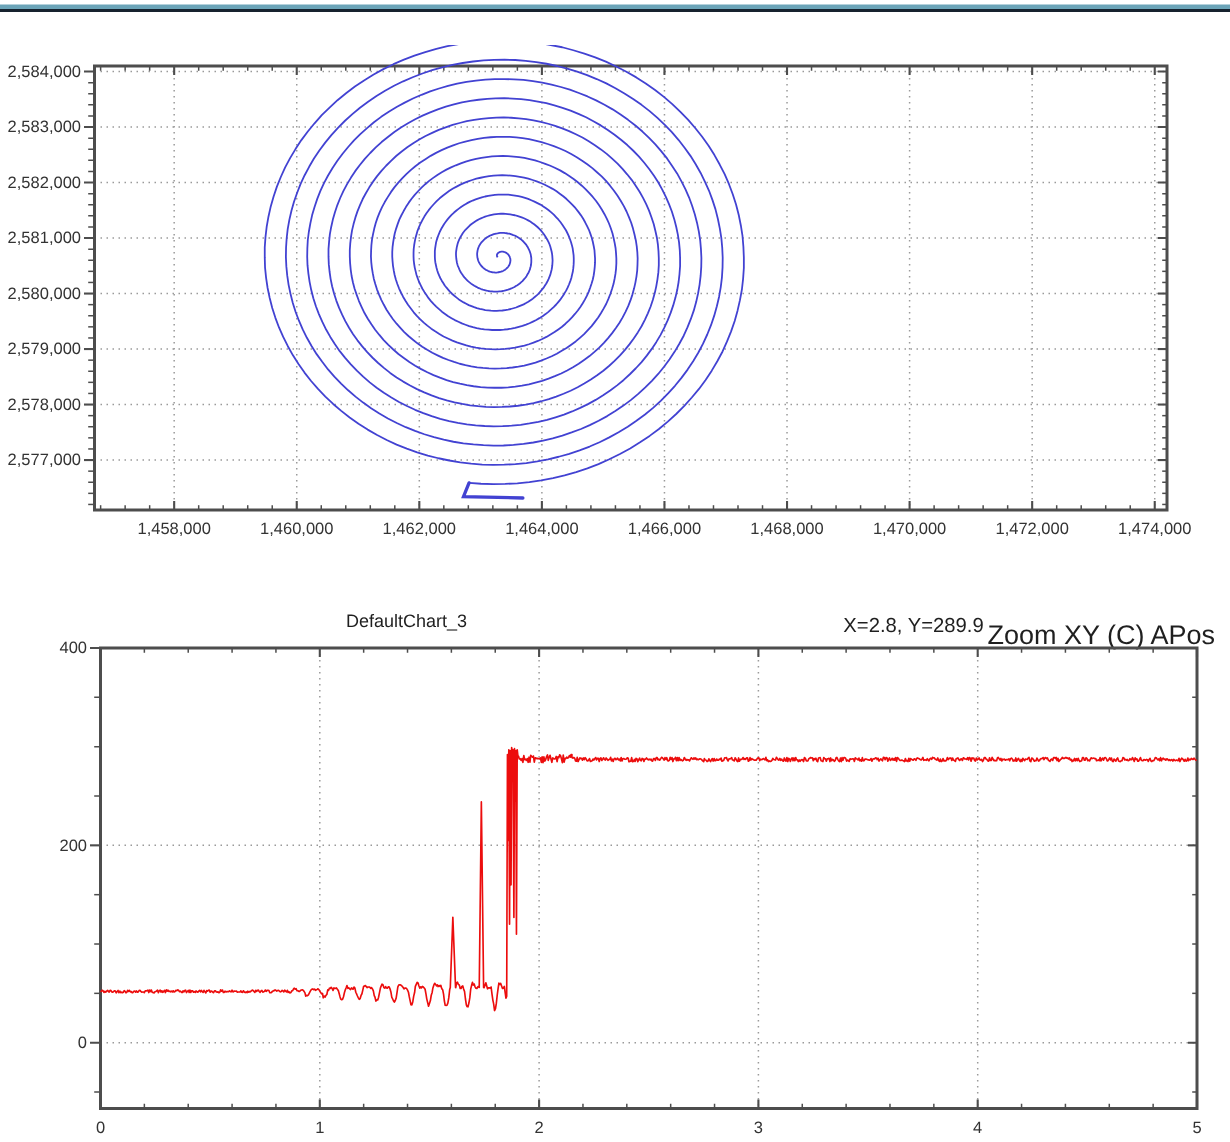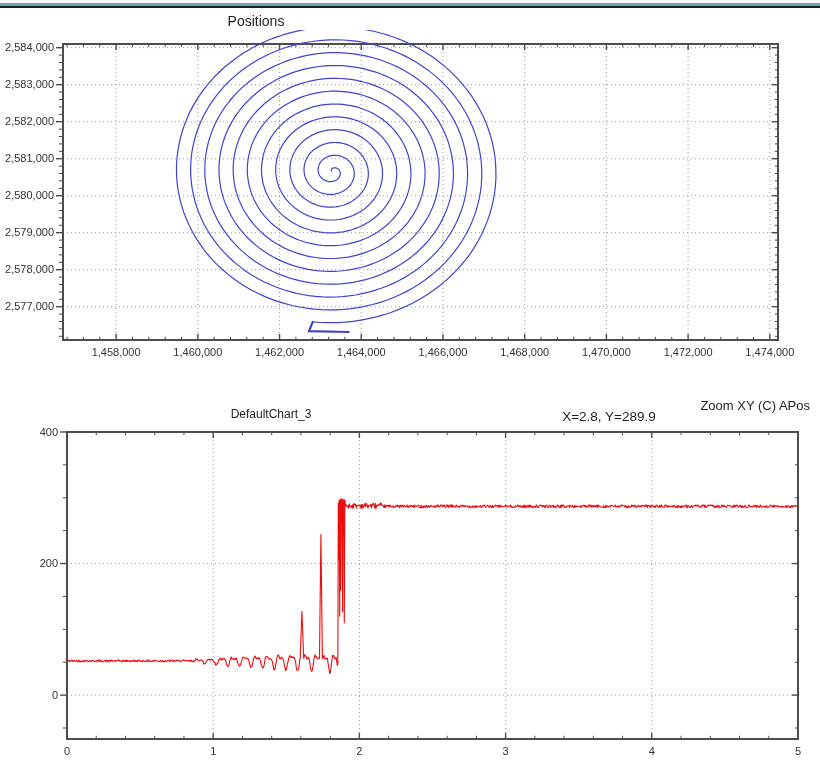--- a/index.html
+++ b/index.html
@@ -10,21 +10,20 @@
   .title{color:#1f1f1f;white-space:nowrap;}
   svg text.tick{font-family:"Liberation Sans",sans-serif;font-size:11px;fill:#333333;}
 </style>
 </head>
 <body>
 <div id="page">
 
   <div class="abs hline" id="border-light" style="top: 3px; height: 3px; background: rgb(107, 164, 184);"></div>
   <div class="abs hline" id="border-dark" style="top: 6px; height: 2px; background: rgb(22, 34, 46);"></div>
 
-  <div class="abs title" style="top:13px;left:176px;width:160px;text-align:center;font-size:14px;">Positions</div>
 
   <svg id="chart1" class="abs" style="top:30px;left:0;" width="820" height="345">
       <line x1="116.11428571428571" y1="14" x2="116.11428571428571" y2="310" stroke="#9a9a9a" stroke-width="1" stroke-dasharray="1 3"></line>
       <line x1="197.82857142857145" y1="14" x2="197.82857142857145" y2="310" stroke="#9a9a9a" stroke-width="1" stroke-dasharray="1 3"></line>
       <line x1="279.5428571428572" y1="14" x2="279.5428571428572" y2="310" stroke="#9a9a9a" stroke-width="1" stroke-dasharray="1 3"></line>
       <line x1="361.25714285714287" y1="14" x2="361.25714285714287" y2="310" stroke="#9a9a9a" stroke-width="1" stroke-dasharray="1 3"></line>
       <line x1="442.9714285714286" y1="14" x2="442.9714285714286" y2="310" stroke="#9a9a9a" stroke-width="1" stroke-dasharray="1 3"></line>
       <line x1="524.6857142857143" y1="14" x2="524.6857142857143" y2="310" stroke="#9a9a9a" stroke-width="1" stroke-dasharray="1 3"></line>
       <line x1="606.4" y1="14" x2="606.4" y2="310" stroke="#9a9a9a" stroke-width="1" stroke-dasharray="1 3"></line>
       <line x1="688.1142857142858" y1="14" x2="688.1142857142858" y2="310" stroke="#9a9a9a" stroke-width="1" stroke-dasharray="1 3"></line>
@@ -220,21 +219,21 @@
       <text x="54" y="206.2" text-anchor="end" class="tick">2,579,000</text>
       <text x="54" y="169.2" text-anchor="end" class="tick">2,580,000</text>
       <text x="54" y="132.2" text-anchor="end" class="tick">2,581,000</text>
       <text x="54" y="95.2" text-anchor="end" class="tick">2,582,000</text>
       <text x="54" y="58.2" text-anchor="end" class="tick">2,583,000</text>
       <text x="54" y="21.2" text-anchor="end" class="tick">2,584,000</text>
       <path d="M331.8 141.4L331.7 141.3L331.6 141.3L331.6 141.2L331.5 141.1L331.4 141.0L331.4 140.9L331.3 140.7L331.3 140.6L331.3 140.5L331.3 140.4L331.3 140.2L331.3 140.1L331.3 140.0L331.3 139.8L331.4 139.7L331.4 139.5L331.5 139.4L331.6 139.3L331.7 139.1L331.8 139.0L331.9 138.9L332.0 138.7L332.1 138.6L332.3 138.5L332.5 138.4L332.6 138.3L332.8 138.2L333.0 138.1L333.2 138.0L333.4 137.9L333.7 137.9L333.9 137.8L334.1 137.8L334.4 137.8L334.6 137.8L334.9 137.8L335.1 137.8L335.4 137.8L335.7 137.9L335.9 137.9L336.2 138.0L336.5 138.1L336.7 138.2L337.0 138.3L337.2 138.4L337.5 138.6L337.8 138.7L338.0 138.9L338.2 139.1L338.5 139.3L338.7 139.5L338.9 139.8L339.1 140.0L339.3 140.3L339.4 140.6L339.6 140.8L339.8 141.1L339.9 141.5L340.0 141.8L340.1 142.1L340.2 142.4L340.2 142.8L340.3 143.1L340.3 143.5L340.3 143.8L340.2 144.2L340.2 144.6L340.1 144.9L340.0 145.3L339.9 145.7L339.8 146.1L339.6 146.4L339.5 146.8L339.3 147.1L339.0 147.5L338.8 147.8L338.5 148.2L338.2 148.5L337.9 148.8L337.6 149.1L337.2 149.4L336.9 149.7L336.5 150.0L336.1 150.2L335.6 150.5L335.2 150.7L334.7 150.9L334.2 151.0L333.8 151.2L333.2 151.3L332.7 151.5L332.2 151.5L331.7 151.6L331.1 151.7L330.6 151.7L330.0 151.7L329.5 151.6L328.9 151.6L328.3 151.5L327.8 151.4L327.2 151.2L326.6 151.1L326.1 150.9L325.5 150.7L325.0 150.4L324.5 150.1L323.9 149.9L323.4 149.5L322.9 149.2L322.5 148.8L322.0 148.4L321.6 148.0L321.1 147.5L320.7 147.1L320.4 146.6L320.0 146.1L319.7 145.6L319.4 145.0L319.1 144.4L318.9 143.9L318.7 143.3L318.5 142.7L318.4 142.1L318.2 141.4L318.2 140.8L318.1 140.1L318.1 139.5L318.1 138.8L318.2 138.2L318.3 137.5L318.4 136.9L318.6 136.2L318.8 135.6L319.0 134.9L319.3 134.3L319.6 133.6L320.0 133.0L320.4 132.4L320.8 131.8L321.3 131.2L321.8 130.7L322.3 130.2L322.9 129.6L323.5 129.1L324.1 128.7L324.7 128.2L325.4 127.8L326.1 127.4L326.8 127.0L327.6 126.7L328.4 126.4L329.2 126.1L330.0 125.9L330.8 125.7L331.7 125.6L332.5 125.4L333.4 125.3L334.3 125.3L335.2 125.3L336.0 125.3L336.9 125.4L337.8 125.5L338.7 125.7L339.6 125.8L340.5 126.1L341.4 126.4L342.2 126.7L343.1 127.0L343.9 127.4L344.7 127.8L345.5 128.3L346.3 128.8L347.0 129.4L347.7 129.9L348.4 130.5L349.1 131.2L349.7 131.9L350.3 132.6L350.9 133.3L351.4 134.1L351.9 134.9L352.3 135.7L352.7 136.5L353.1 137.4L353.4 138.3L353.7 139.2L353.9 140.1L354.0 141.0L354.2 142.0L354.2 142.9L354.2 143.9L354.2 144.8L354.1 145.8L354.0 146.7L353.8 147.7L353.5 148.6L353.3 149.6L352.9 150.5L352.5 151.5L352.0 152.4L351.5 153.2L351.0 154.1L350.4 155.0L349.7 155.8L349.0 156.6L348.3 157.4L347.5 158.1L346.7 158.8L345.8 159.5L344.9 160.1L343.9 160.7L343.0 161.3L341.9 161.8L340.9 162.3L339.8 162.7L338.7 163.1L337.6 163.4L336.4 163.7L335.3 164.0L334.1 164.2L332.9 164.3L331.7 164.4L330.4 164.4L329.2 164.4L328.0 164.3L326.8 164.2L325.5 164.0L324.3 163.7L323.1 163.4L321.9 163.1L320.7 162.7L319.6 162.2L318.4 161.7L317.3 161.1L316.2 160.5L315.2 159.8L314.1 159.1L313.2 158.4L312.2 157.6L311.3 156.7L310.4 155.8L309.6 154.9L308.8 153.9L308.1 152.9L307.4 151.8L306.8 150.8L306.3 149.7L305.8 148.5L305.3 147.4L304.9 146.2L304.6 145.0L304.4 143.7L304.2 142.5L304.1 141.3L304.0 140.0L304.0 138.7L304.1 137.5L304.3 136.2L304.5 134.9L304.8 133.7L305.1 132.4L305.5 131.2L306.0 130.0L306.6 128.8L307.2 127.6L307.9 126.5L308.6 125.3L309.5 124.2L310.3 123.2L311.3 122.2L312.3 121.2L313.3 120.2L314.4 119.3L315.6 118.5L316.8 117.7L318.0 116.9L319.3 116.2L320.6 115.6L322.0 115.0L323.4 114.4L324.8 114.0L326.3 113.6L327.8 113.2L329.3 112.9L330.8 112.7L332.4 112.6L333.9 112.5L335.5 112.5L337.0 112.6L338.6 112.7L340.2 112.9L341.7 113.2L343.3 113.5L344.8 113.9L346.3 114.4L347.8 114.9L349.3 115.5L350.7 116.2L352.1 116.9L353.5 117.7L354.8 118.6L356.1 119.5L357.3 120.5L358.5 121.5L359.6 122.6L360.7 123.8L361.7 125.0L362.6 126.2L363.5 127.5L364.3 128.8L365.1 130.2L365.8 131.6L366.4 133.0L366.9 134.5L367.3 136.0L367.7 137.5L368.0 139.0L368.2 140.6L368.3 142.1L368.4 143.7L368.3 145.3L368.2 146.8L368.0 148.4L367.7 150.0L367.3 151.5L366.9 153.1L366.3 154.6L365.7 156.1L365.0 157.5L364.2 159.0L363.3 160.4L362.4 161.8L361.3 163.1L360.2 164.4L359.1 165.7L357.8 166.9L356.5 168.0L355.2 169.1L353.7 170.1L352.2 171.1L350.7 172.0L349.1 172.9L347.5 173.6L345.8 174.3L344.0 175.0L342.3 175.5L340.5 176.0L338.7 176.4L336.8 176.7L334.9 177.0L333.1 177.1L331.2 177.2L329.3 177.2L327.3 177.1L325.4 176.9L323.5 176.7L321.7 176.3L319.8 175.9L317.9 175.4L316.1 174.8L314.3 174.1L312.5 173.4L310.8 172.5L309.1 171.6L307.5 170.6L305.9 169.6L304.4 168.4L302.9 167.2L301.5 166.0L300.1 164.6L298.9 163.2L297.7 161.8L296.5 160.3L295.5 158.7L294.5 157.1L293.6 155.5L292.8 153.8L292.1 152.1L291.5 150.3L291.0 148.5L290.6 146.7L290.2 144.8L290.0 143.0L289.9 141.1L289.9 139.2L289.9 137.4L290.1 135.5L290.4 133.6L290.7 131.7L291.2 129.9L291.8 128.1L292.5 126.2L293.2 124.5L294.1 122.7L295.1 121.0L296.1 119.3L297.3 117.7L298.5 116.1L299.8 114.6L301.2 113.1L302.7 111.7L304.3 110.3L305.9 109.1L307.6 107.8L309.4 106.7L311.2 105.6L313.1 104.6L315.1 103.7L317.1 102.9L319.1 102.2L321.2 101.6L323.4 101.0L325.5 100.6L327.7 100.2L329.9 99.9L332.2 99.8L334.4 99.7L336.6 99.7L338.9 99.8L341.1 100.1L343.4 100.4L345.6 100.8L347.8 101.3L350.0 101.9L352.1 102.6L354.2 103.5L356.3 104.4L358.3 105.4L360.3 106.4L362.2 107.6L364.0 108.9L365.8 110.2L367.5 111.6L369.2 113.1L370.7 114.7L372.2 116.3L373.6 118.0L374.9 119.8L376.1 121.6L377.3 123.5L378.3 125.5L379.2 127.4L380.0 129.5L380.7 131.5L381.3 133.6L381.8 135.7L382.1 137.9L382.4 140.1L382.5 142.2L382.5 144.4L382.4 146.6L382.2 148.8L381.9 151.0L381.4 153.1L380.9 155.3L380.2 157.4L379.4 159.5L378.5 161.6L377.5 163.6L376.3 165.6L375.1 167.5L373.8 169.4L372.3 171.2L370.8 173.0L369.1 174.7L367.4 176.3L365.6 177.9L363.7 179.4L361.7 180.8L359.6 182.1L357.5 183.3L355.3 184.4L353.0 185.5L350.7 186.4L348.3 187.2L345.9 187.9L343.4 188.6L340.9 189.1L338.4 189.5L335.9 189.8L333.3 190.0L330.7 190.0L328.1 190.0L325.5 189.8L322.9 189.6L320.4 189.2L317.8 188.7L315.3 188.1L312.8 187.4L310.3 186.5L307.9 185.6L305.6 184.5L303.2 183.4L301.0 182.1L298.8 180.8L296.7 179.3L294.6 177.8L292.7 176.1L290.8 174.4L289.0 172.6L287.3 170.7L285.7 168.8L284.3 166.7L282.9 164.6L281.6 162.5L280.5 160.2L279.4 158.0L278.5 155.6L277.7 153.3L277.1 150.9L276.5 148.4L276.1 146.0L275.8 143.5L275.7 141.0L275.7 138.5L275.8 136.0L276.1 133.5L276.5 131.1L277.0 128.6L277.7 126.1L278.4 123.7L279.4 121.3L280.4 119.0L281.6 116.7L282.9 114.4L284.3 112.2L285.8 110.1L287.5 108.0L289.3 106.0L291.1 104.1L293.1 102.2L295.2 100.5L297.4 98.8L299.6 97.2L302.0 95.7L304.4 94.4L306.9 93.1L309.5 91.9L312.1 90.9L314.8 90.0L317.6 89.1L320.4 88.5L323.2 87.9L326.1 87.4L329.0 87.1L331.9 86.9L334.8 86.8L337.7 86.9L340.7 87.1L343.6 87.4L346.5 87.9L349.4 88.4L352.2 89.1L355.1 90.0L357.8 90.9L360.6 92.0L363.2 93.2L365.8 94.5L368.4 95.9L370.8 97.4L373.2 99.1L375.5 100.8L377.7 102.7L379.8 104.7L381.8 106.7L383.7 108.8L385.5 111.1L387.2 113.4L388.7 115.7L390.1 118.2L391.4 120.7L392.6 123.2L393.6 125.9L394.5 128.5L395.2 131.2L395.8 134.0L396.3 136.7L396.5 139.5L396.7 142.3L396.7 145.1L396.5 147.9L396.2 150.7L395.8 153.5L395.2 156.3L394.4 159.0L393.5 161.7L392.5 164.4L391.3 167.1L390.0 169.6L388.5 172.2L386.9 174.6L385.2 177.0L383.3 179.3L381.3 181.6L379.2 183.7L377.0 185.8L374.7 187.8L372.2 189.6L369.7 191.4L367.0 193.0L364.3 194.6L361.5 196.0L358.6 197.3L355.7 198.4L352.6 199.5L349.6 200.4L346.4 201.1L343.3 201.8L340.1 202.2L336.8 202.6L333.6 202.8L330.3 202.9L327.0 202.8L323.8 202.6L320.5 202.2L317.3 201.7L314.0 201.1L310.9 200.3L307.7 199.3L304.6 198.3L301.6 197.1L298.6 195.7L295.7 194.3L292.9 192.7L290.1 190.9L287.5 189.1L284.9 187.1L282.5 185.1L280.2 182.9L277.9 180.6L275.8 178.2L273.9 175.7L272.0 173.2L270.3 170.5L268.7 167.8L267.3 165.0L266.0 162.2L264.9 159.3L263.9 156.3L263.1 153.3L262.5 150.3L262.0 147.2L261.7 144.1L261.5 141.0L261.5 137.9L261.7 134.8L262.1 131.6L262.6 128.5L263.2 125.5L264.1 122.4L265.1 119.4L266.2 116.4L267.6 113.5L269.1 110.7L270.7 107.9L272.5 105.1L274.4 102.5L276.5 99.9L278.7 97.5L281.0 95.1L283.5 92.8L286.1 90.6L288.8 88.6L291.6 86.6L294.5 84.8L297.6 83.1L300.7 81.6L303.9 80.2L307.2 78.9L310.5 77.7L313.9 76.7L317.4 75.9L320.9 75.2L324.4 74.7L328.0 74.3L331.6 74.1L335.2 74.0L338.8 74.1L342.4 74.4L346.0 74.8L349.6 75.3L353.1 76.1L356.7 76.9L360.1 78.0L363.5 79.2L366.9 80.5L370.2 82.0L373.4 83.6L376.5 85.4L379.5 87.3L382.4 89.3L385.2 91.5L387.9 93.8L390.5 96.2L392.9 98.7L395.2 101.3L397.4 104.0L399.4 106.9L401.3 109.8L403.0 112.8L404.6 115.9L406.0 119.0L407.2 122.2L408.3 125.5L409.1 128.8L409.8 132.1L410.4 135.5L410.7 138.9L410.9 142.3L410.9 145.7L410.7 149.2L410.3 152.6L409.7 156.0L409.0 159.4L408.0 162.7L406.9 166.0L405.6 169.3L404.2 172.5L402.5 175.6L400.7 178.7L398.8 181.7L396.6 184.6L394.4 187.4L391.9 190.1L389.4 192.7L386.6 195.2L383.8 197.6L380.8 199.8L377.7 202.0L374.5 203.9L371.2 205.8L367.8 207.5L364.3 209.0L360.7 210.4L357.0 211.7L353.3 212.7L349.5 213.7L345.6 214.4L341.7 215.0L337.8 215.4L333.9 215.6L329.9 215.7L326.0 215.6L322.0 215.3L318.1 214.9L314.2 214.2L310.3 213.4L306.5 212.5L302.7 211.3L299.0 210.0L295.3 208.6L291.7 206.9L288.2 205.2L284.8 203.2L281.5 201.1L278.3 198.9L275.3 196.5L272.3 194.0L269.5 191.4L266.9 188.6L264.4 185.8L262.0 182.8L259.8 179.7L257.7 176.5L255.9 173.2L254.2 169.9L252.7 166.4L251.3 162.9L250.2 159.4L249.2 155.8L248.5 152.1L247.9 148.4L247.5 144.7L247.3 141.0L247.4 137.2L247.6 133.5L248.0 129.8L248.7 126.1L249.5 122.4L250.5 118.7L251.7 115.1L253.1 111.6L254.7 108.1L256.5 104.7L258.5 101.4L260.6 98.1L262.9 94.9L265.4 91.9L268.1 88.9L270.9 86.1L273.8 83.4L276.9 80.8L280.2 78.4L283.6 76.1L287.1 73.9L290.7 71.9L294.4 70.1L298.2 68.4L302.1 66.9L306.1 65.5L310.2 64.4L314.3 63.4L318.5 62.6L322.7 61.9L327.0 61.5L331.2 61.2L335.5 61.2L339.8 61.3L344.1 61.6L348.4 62.1L352.7 62.8L356.9 63.7L361.0 64.7L365.1 66.0L369.2 67.4L373.2 69.0L377.0 70.7L380.8 72.7L384.5 74.8L388.1 77.1L391.5 79.5L394.9 82.1L398.0 84.8L401.1 87.6L404.0 90.6L406.7 93.8L409.2 97.0L411.6 100.4L413.8 103.8L415.9 107.4L417.7 111.0L419.3 114.7L420.8 118.5L422.0 122.4L423.0 126.3L423.9 130.3L424.5 134.2L424.9 138.3L425.1 142.3L425.0 146.4L424.8 150.4L424.3 154.4L423.6 158.4L422.7 162.4L421.6 166.4L420.3 170.3L418.8 174.1L417.0 177.9L415.1 181.6L413.0 185.2L410.6 188.7L408.1 192.1L405.4 195.4L402.6 198.6L399.5 201.7L396.3 204.6L393.0 207.4L389.4 210.0L385.8 212.5L382.0 214.8L378.1 217.0L374.1 219.0L369.9 220.8L365.7 222.4L361.4 223.9L357.0 225.1L352.6 226.2L348.0 227.1L343.5 227.7L338.9 228.2L334.3 228.5L329.6 228.5L325.0 228.4L320.4 228.1L315.7 227.5L311.2 226.8L306.6 225.8L302.1 224.7L297.7 223.4L293.3 221.8L289.0 220.1L284.9 218.2L280.8 216.1L276.8 213.8L272.9 211.4L269.2 208.7L265.6 206.0L262.2 203.0L258.9 199.9L255.8 196.7L252.9 193.3L250.1 189.8L247.6 186.2L245.2 182.5L243.0 178.7L241.1 174.7L239.3 170.7L237.8 166.6L236.4 162.5L235.3 158.3L234.4 154.0L233.8 149.7L233.4 145.4L233.2 141.0L233.2 136.7L233.5 132.3L234.0 128.0L234.7 123.6L235.7 119.4L236.9 115.1L238.3 110.9L240.0 106.8L241.8 102.7L243.9 98.8L246.2 94.9L248.7 91.1L251.4 87.4L254.3 83.9L257.4 80.5L260.7 77.2L264.1 74.0L267.8 71.0L271.5 68.2L275.5 65.5L279.5 63.0L283.7 60.7L288.1 58.6L292.5 56.6L297.1 54.9L301.7 53.3L306.4 52.0L311.2 50.8L316.1 49.9L320.9 49.2L325.9 48.7L330.9 48.4L335.8 48.3L340.8 48.5L345.8 48.9L350.7 49.4L355.7 50.2L360.5 51.3L365.4 52.5L370.1 53.9L374.8 55.6L379.4 57.4L383.9 59.5L388.3 61.7L392.5 64.2L396.6 66.8L400.6 69.6L404.5 72.6L408.1 75.8L411.7 79.1L415.0 82.6L418.1 86.2L421.1 89.9L423.8 93.8L426.4 97.8L428.7 101.9L430.8 106.1L432.7 110.4L434.3 114.8L435.8 119.3L436.9 123.8L437.9 128.3L438.6 133.0L439.0 137.6L439.2 142.2L439.2 146.9L438.9 151.6L438.3 156.2L437.5 160.9L436.5 165.4L435.2 170.0L433.7 174.5L431.9 178.9L429.9 183.2L427.7 187.5L425.2 191.6L422.5 195.7L419.6 199.6L416.5 203.4L413.2 207.1L409.7 210.6L406.0 214.0L402.2 217.2L398.1 220.2L393.9 223.0L389.5 225.7L385.1 228.2L380.4 230.5L375.7 232.5L370.8 234.4L365.9 236.1L360.8 237.5L355.7 238.7L350.5 239.7L345.3 240.5L340.0 241.0L334.7 241.3L329.4 241.4L324.0 241.2L318.7 240.8L313.4 240.2L308.2 239.3L303.0 238.2L297.8 236.9L292.7 235.4L287.7 233.6L282.8 231.6L278.0 229.4L273.4 227.0L268.8 224.4L264.4 221.6L260.1 218.6L256.1 215.4L252.1 212.0L248.4 208.5L244.8 204.8L241.5 200.9L238.3 196.9L235.4 192.8L232.7 188.5L230.2 184.1L228.0 179.6L226.0 175.1L224.2 170.4L222.7 165.6L221.4 160.8L220.4 155.9L219.7 151.0L219.2 146.1L219.0 141.1L219.0 136.1L219.4 131.1L219.9 126.2L220.8 121.3L221.9 116.4L223.3 111.5L224.9 106.7L226.8 102.0L228.9 97.4L231.3 92.9L234.0 88.4L236.8 84.1L239.9 80.0L243.2 75.9L246.8 72.0L250.5 68.3L254.4 64.7L258.6 61.3L262.9 58.0L267.3 55.0L272.0 52.2L276.8 49.5L281.7 47.1L286.8 44.9L291.9 42.9L297.2 41.1L302.6 39.6L308.0 38.3L313.6 37.3L319.1 36.5L324.8 35.9L330.4 35.6L336.1 35.5L341.7 35.7L347.4 36.1L353.0 36.8L358.6 37.7L364.2 38.8L369.6 40.3L375.0 41.9L380.4 43.8L385.6 45.9L390.7 48.2L395.6 50.8L400.5 53.6L405.2 56.6L409.7 59.8L414.0 63.2L418.2 66.7L422.2 70.5L426.0 74.4L429.5 78.5L432.9 82.8L436.0 87.2L438.9 91.7L441.5 96.4L443.9 101.2L446.0 106.1L447.9 111.0L449.5 116.1L450.8 121.2L451.9 126.4L452.7 131.6L453.2 136.9L453.4 142.1L453.4 147.4L453.0 152.7L452.4 158.0L451.5 163.2L450.3 168.4L448.8 173.6L447.1 178.6L445.1 183.6L442.8 188.6L440.3 193.4L437.5 198.1L434.5 202.6L431.2 207.1L427.7 211.4L423.9 215.5L419.9 219.5L415.8 223.3L411.4 226.9L406.8 230.3L402.1 233.5L397.1 236.6L392.0 239.4L386.8 241.9L381.4 244.3L376.0 246.4L370.4 248.2L364.7 249.9L358.9 251.2L353.0 252.3L347.1 253.2L341.1 253.8L335.1 254.1L329.1 254.2L323.1 254.0L317.1 253.6L311.2 252.9L305.2 251.9L299.4 250.7L293.5 249.2L287.8 247.4L282.2 245.4L276.7 243.2L271.3 240.7L266.0 238.0L260.9 235.0L255.9 231.9L251.1 228.5L246.5 224.9L242.1 221.1L237.9 217.1L233.9 212.9L230.1 208.6L226.5 204.1L223.2 199.4L220.2 194.6L217.4 189.7L214.9 184.6L212.6 179.4L210.6 174.2L208.9 168.8L207.5 163.4L206.4 157.9L205.6 152.4L205.0 146.8L204.8 141.2L204.9 135.6L205.2 130.0L205.9 124.5L206.9 118.9L208.1 113.4L209.7 108.0L211.5 102.6L213.6 97.3L216.0 92.1L218.7 87.0L221.7 82.0L224.9 77.2L228.4 72.5L232.1 68.0L236.0 63.6L240.2 59.4L244.7 55.4L249.3 51.5L254.1 47.9L259.2 44.5L264.4 41.3L269.8 38.4L275.3 35.7L281.0 33.2L286.8 30.9L292.7 29.0L298.7 27.3L304.8 25.8L311.0 24.6L317.3 23.7L323.6 23.1L329.9 22.7L336.3 22.7L342.6 22.9L349.0 23.3L355.3 24.1L361.5 25.1L367.7 26.4L373.9 28.0L379.9 29.8L385.9 32.0L391.7 34.3L397.4 36.9L403.0 39.8L408.4 42.9L413.7 46.3L418.7 49.9L423.6 53.7L428.3 57.7L432.7 61.9L436.9 66.3L440.9 70.9L444.7 75.6L448.1 80.6L451.4 85.6L454.3 90.9L457.0 96.2L459.4 101.7L461.4 107.2L463.2 112.9L464.7 118.6L465.9 124.4L466.8 130.2L467.3 136.1L467.6 142.0L467.5 147.9L467.1 153.8L466.4 159.7L465.4 165.5L464.1 171.4L462.5 177.1L460.5 182.8L458.3 188.3L455.8 193.8L452.9 199.2L449.8 204.4L446.4 209.5L442.7 214.5L438.8 219.3L434.6 223.9L430.2 228.3L425.5 232.6L420.7 236.6L415.6 240.4L410.2 244.0L404.8 247.4L399.1 250.5L393.2 253.4L387.3 256.0L381.1 258.3L374.9 260.4L368.5 262.2L362.1 263.7L355.6 265.0L349.0 265.9L342.3 266.6L335.7 267.0L329.0 267.1L322.3 266.8L315.6 266.3L308.9 265.6L302.3 264.5L295.8 263.1L289.3 261.4L282.9 259.5L276.7 257.3L270.5 254.8L264.5 252.0L258.6 249.0L252.9 245.7L247.4 242.2L242.1 238.4L237.0 234.4L232.1 230.2L227.4 225.7L222.9 221.1L218.7 216.3L214.8 211.2L211.1 206.1L207.7 200.7L204.6 195.2L201.8 189.6L199.3 183.8L197.1 178.0L195.2 172.0L193.7 166.0L192.4 159.9L191.5 153.8L190.9 147.6L190.6 141.4L190.7 135.2L191.1 129.0L191.8 122.8L192.9 116.6L194.3 110.5L196.0 104.5L198.1 98.5L200.4 92.6L203.1 86.8L206.1 81.2L209.3 75.7L212.9 70.3L216.8 65.1L220.9 60.1L225.3 55.2L230.0 50.5L234.9 46.1L240.0 41.8L245.4 37.8L251.0 34.0L256.7 30.5L262.7 27.2L268.8 24.2L275.1 21.5L281.6 19.0L288.1 16.8L294.8 14.9L301.6 13.3L308.5 12.0L315.4 11.0L322.4 10.3L329.4 9.9L336.4 9.8L343.5 10.0L350.5 10.6L357.5 11.4L364.4 12.5L371.3 14.0L378.1 15.7L384.8 17.8L391.4 20.1L397.8 22.7L404.2 25.6L410.3 28.8L416.3 32.3L422.1 36.0L427.7 39.9L433.1 44.1L438.3 48.6L443.2 53.2L447.9 58.1L452.3 63.2L456.4 68.5L460.3 73.9L463.8 79.5L467.1 85.3L470.0 91.2L472.7 97.2L475.0 103.4L477.0 109.6L478.6 116.0L479.9 122.4L480.9 128.8L481.5 135.3L481.8 141.8L481.7 148.3L481.3 154.9L480.5 161.4L479.4 167.8L477.9 174.2L476.1 180.6L474.0 186.8L471.5 193.0L468.7 199.1L465.6 205.0L462.1 210.8L458.4 216.4L454.3 221.9L450.0 227.2L445.4 232.3L440.5 237.2L435.4 241.9L430.0 246.3L424.3 250.5L418.5 254.5L412.4 258.2L406.2 261.6L399.7 264.8L393.1 267.7L386.4 270.3L379.5 272.6L372.5 274.5L365.4 276.2L358.2 277.6L350.9 278.7L343.6 279.4L336.2 279.8L328.8 279.9L321.5 279.7L314.1 279.1L306.8 278.2L299.5 277.0L292.3 275.5L285.2 273.7L278.1 271.6L271.2 269.1L264.4 266.4L257.8 263.3L251.4 260.0L245.1 256.4L239.0 252.5L233.1 248.3L227.5 243.9L222.1 239.3L216.9 234.4L212.0 229.3L207.4 224.0L203.0 218.4L199.0 212.7L195.3 206.9L191.9 200.8L188.8 194.6L186.0 188.3L183.6 181.9L181.5 175.3L179.8 168.7L178.4 162.0L177.4 155.2L176.7 148.4L176.5 141.6L176.5 134.8L177.0 127.9L177.8 121.1L179.0 114.3L180.5 107.6L182.4 101.0L184.6 94.4L187.2 88.0L190.1 81.6L193.4 75.4L197.0 69.4L200.9 63.4L205.2 57.7L209.7 52.2L214.5 46.8L219.7 41.7L225.0 36.8L230.7 32.2L236.6 27.7L242.7 23.6L249.1 19.7L255.6 16.1L262.3 12.8L269.3 9.8L276.3 7.1L283.5 4.7L290.9 2.6L298.3 0.8L305.8 -0.6L313.4 -1.7L321.1 -2.5L328.8 -2.9L336.5 -3.0L344.2 -2.8L351.9 -2.2L359.6 -1.3L367.2 -0.0L374.8 1.5L382.2 3.5L389.6 5.7L396.8 8.2L403.9 11.1L410.8 14.3L417.6 17.8L424.2 21.6L430.5 25.6L436.7 30.0L442.6 34.6L448.2 39.4L453.6 44.6L458.8 49.9L463.6 55.5L468.1 61.2L472.4 67.2L476.3 73.4L479.8 79.7L483.1 86.1L486.0 92.8L488.5 99.5L490.7 106.3L492.5 113.3L493.9 120.3L495.0 127.3L495.6 134.5L495.9 141.6L495.9 148.7L495.4 155.9L494.6 163.0L493.3 170.1L491.7 177.1L489.8 184.0L487.4 190.9L484.7 197.6L481.7 204.3L478.2 210.8L474.5 217.1L470.4 223.3L466.0 229.3L461.2 235.0L456.2 240.6L450.8 246.0L445.2 251.1L439.3 256.0L433.1 260.6L426.7 264.9L420.1 269.0L413.3 272.7L406.2 276.2L399.0 279.4L391.6 282.2L384.1 284.7L376.4 286.9L368.7 288.7L360.8 290.2L352.9 291.4L344.9 292.2L336.8 292.6L328.8 292.7L320.7 292.5L312.7 291.9" fill="none" stroke="#4242d2" stroke-width="1.2" stroke-linejoin="round"></path>
       <path d="M312.7 291.9L309.0 301.1L348.6 302.0" fill="none" stroke="#4242d2" stroke-width="2.2" stroke-linecap="round"></path>
     </svg>
 
-  <div class="abs title" style="top:398px;right:10px;font-size:13px;text-align:right;">Zoom XY (C) APos</div>
+  <div class="abs title" style="top:413px;right:10px;font-size:18px;text-align:right;">Zoom XY (C) APos</div>
 
   <div class="abs title" style="top:407px;left:191px;width:160px;text-align:center;font-size:12px;">DefaultChart_3</div>
 
   <div class="abs title" style="top:409px;left:529px;width:160px;text-align:center;font-size:13.5px;">X=2.8, Y=289.9</div>
 
   <svg id="chart2" class="abs" style="top:425px;left:0;" width="820" height="336">
       <line x1="213.20000000000002" y1="7" x2="213.20000000000002" y2="314" stroke="#9a9a9a" stroke-width="1" stroke-dasharray="1 3"></line>
       <line x1="359.40000000000003" y1="7" x2="359.40000000000003" y2="314" stroke="#9a9a9a" stroke-width="1" stroke-dasharray="1 3"></line>
       <line x1="505.59999999999997" y1="7" x2="505.59999999999997" y2="314" stroke="#9a9a9a" stroke-width="1" stroke-dasharray="1 3"></line>
       <line x1="651.8000000000001" y1="7" x2="651.8000000000001" y2="314" stroke="#9a9a9a" stroke-width="1" stroke-dasharray="1 3"></line>

